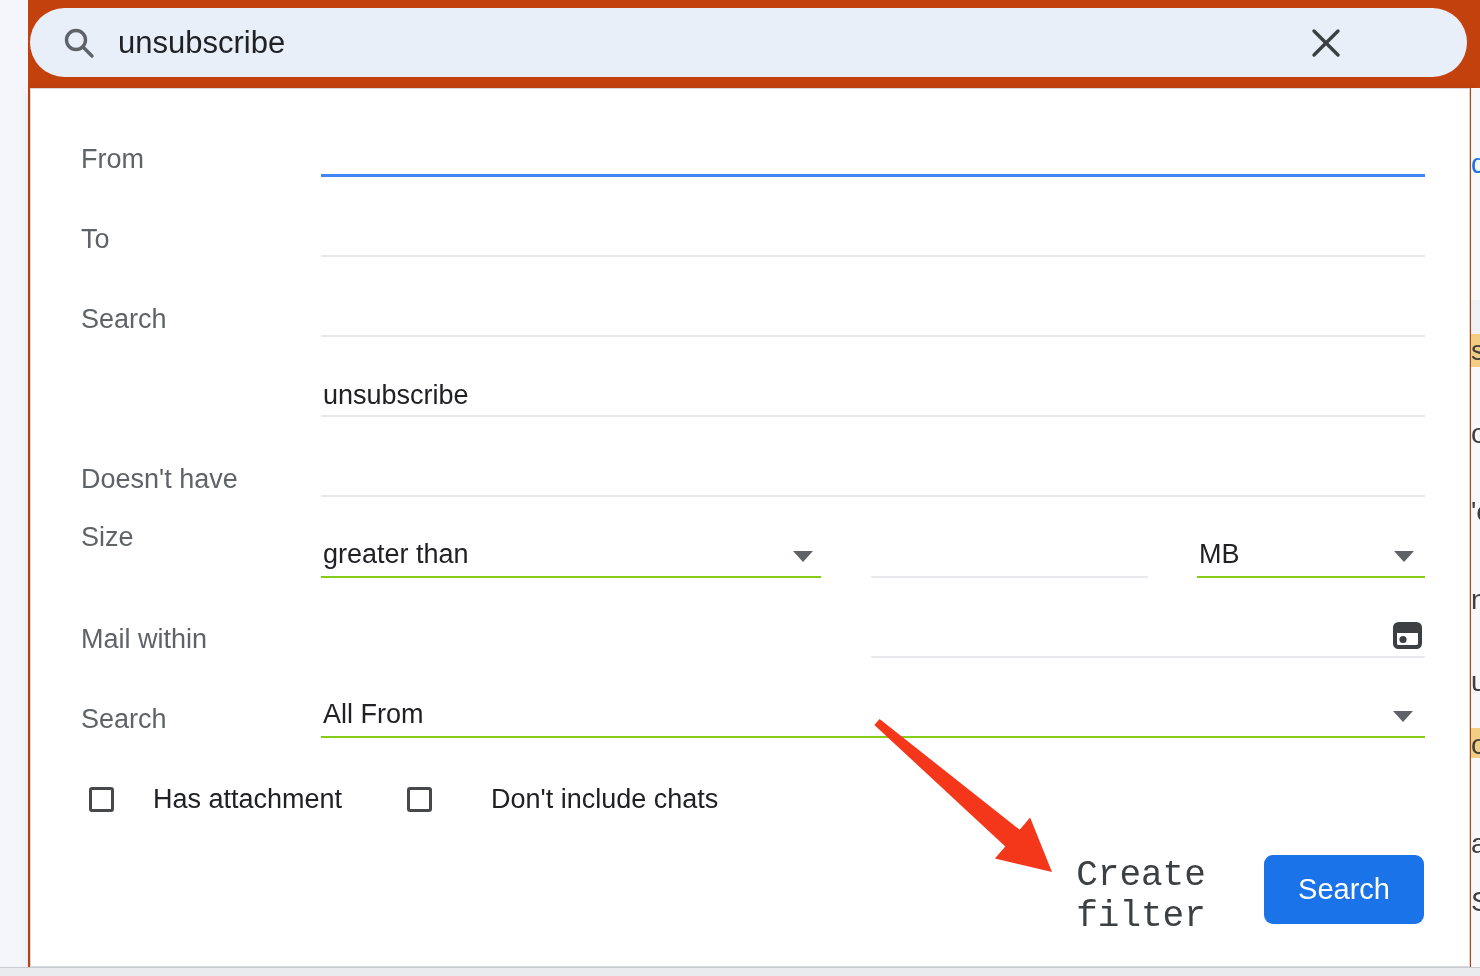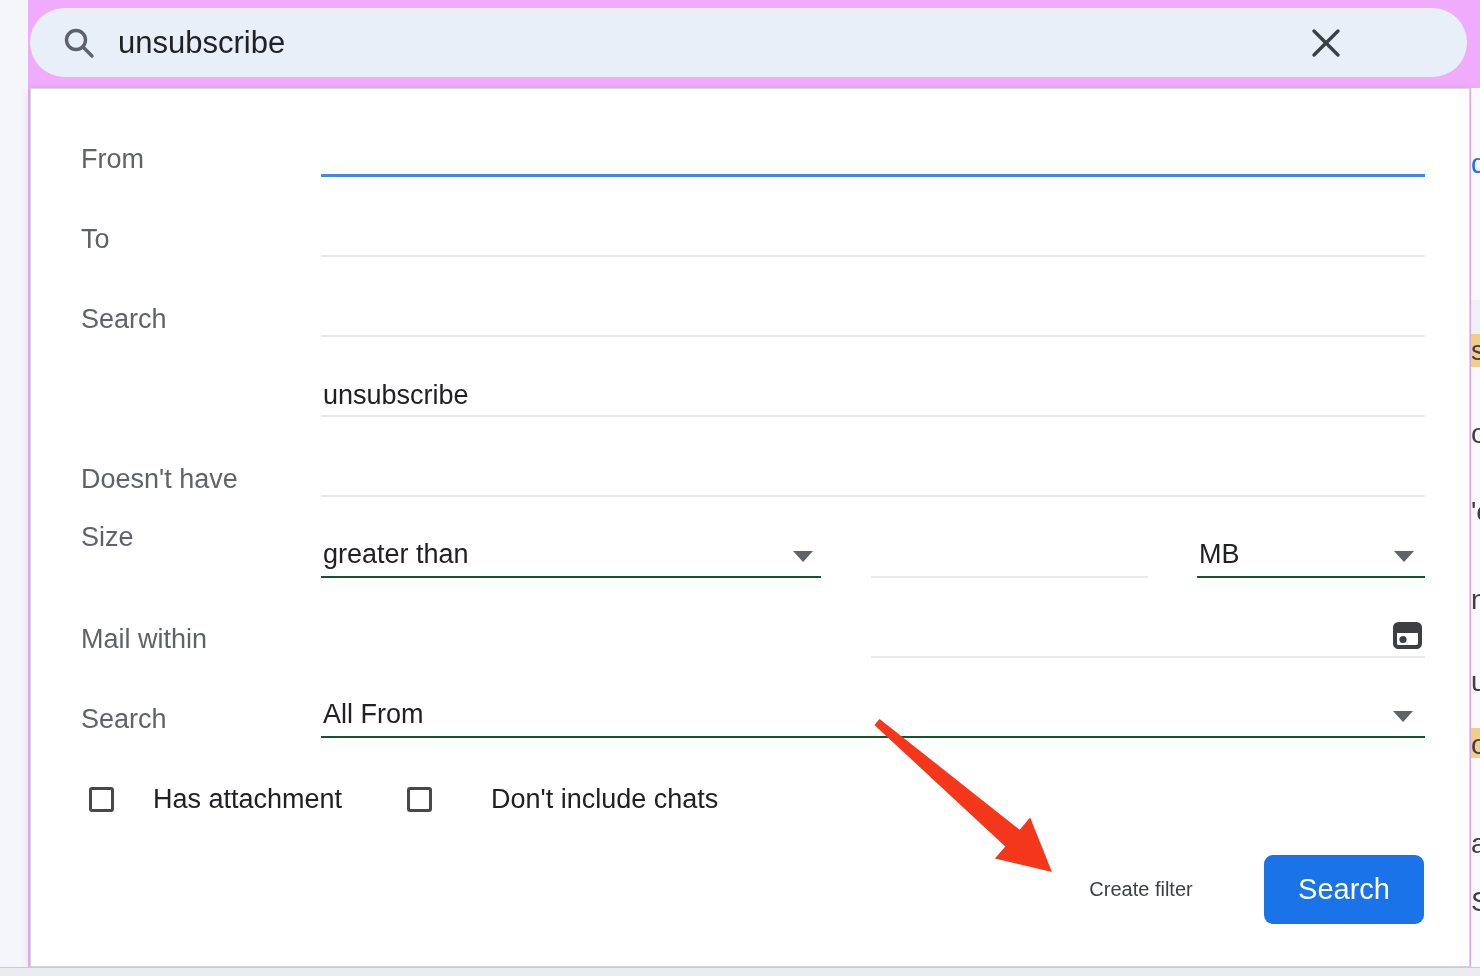--- a/index.html
+++ b/index.html
@@ -1,18 +1,18 @@
 <!DOCTYPE html>
 <html><head>
 <meta charset="utf-8">
 <style>
   * { margin:0; padding:0; box-sizing:border-box; }
   html,body { width:1480px; height:976px; overflow:hidden; background:#ffffff;
               font-family:"Liberation Sans", sans-serif; }
-  .page { position:relative; width:1480px; height:976px; background:#f0abfc; }
+  .page { position:relative; width:1480px; height:976px; background:#c2410c; }
 
   
   .left-strip  { position:absolute; left:0; top:0; width:28px; height:976px; background:#f4f6fb; }
   .bottom-strip{ position:absolute; left:0; top:967px; width:1480px; height:9px; background:#e9ebef; border-top:1px solid #c9cbcf; }
 
   
   .search-pill { position:absolute; left:30px; top:8px; width:1437px; height:69px;
                  background:#e9eff9; border-radius:35px; display:flex; align-items:center; }
   .search-pill .mag { width:34px; height:34px; margin-left:32px; flex:0 0 auto; }
   .search-pill input { flex:1; margin-left:22px; border:none; outline:none; background:transparent;
@@ -24,36 +24,36 @@
   .dialog { position:absolute; left:30px; top:88px; width:1440px; height:879px;
             background:#ffffff; border:1px solid #d4d7dc;
             box-shadow:0 2px 8px rgba(60,64,67,.18); }
   .flabel { position:absolute; left:50px; height:34px; line-height:34px;
             font-size:27px; color:#5f6368; white-space:nowrap; }
   .fieldbox { position:absolute; height:48px; border-bottom:2px solid #e7e9ec; }
   .fieldbox.focused { border-bottom:3px solid #4285f4; }
   .fieldbox input { width:100%; height:44px; border:none; outline:none; background:transparent;
             font-family:"Liberation Sans", sans-serif; font-size:27px; color:#202124; padding:0 2px;
             margin-top:4px; }
-  .ddbox { position:absolute; height:48px; border-bottom:2px solid #14532d; cursor:pointer; }
+  .ddbox { position:absolute; height:48px; border-bottom:2px solid #84cc16; cursor:pointer; }
   .ddbox .ddtext { position:absolute; left:2px; bottom:6px; font-size:27px; color:#202124; white-space:nowrap; }
   .tri { position:absolute; width:0; height:0; border-left:10px solid transparent;
          border-right:10px solid transparent; border-top:11px solid #5f6368; bottom:14px; }
 
   .calendar-ic { position:absolute; right:2px; bottom:6px; width:31px; height:31px; cursor:pointer; }
 
   
   .cb { position:absolute; width:25px; height:25px; border:3px solid #46484c; border-radius:3px;
         background:#fff; cursor:pointer; }
   .cblabel { position:absolute; height:34px; line-height:34px; font-size:27px; color:#202124; white-space:nowrap; }
 
   
   .create-filter-btn { position:absolute; left:990px; top:766px; width:240px; height:69px;
-        background:transparent; border:none; font-family:Liberation Sans, sans-serif;
-        font-size:20px; color:#3c4043; cursor:pointer; }
+        background:transparent; border:none; font-family:Liberation Mono, monospace;
+        font-size:36px; color:#3c4043; cursor:pointer; }
   .search-btn { position:absolute; left:1233px; top:766px; width:160px; height:69px;
         background:#1a73e8; border:none; border-radius:9px; color:#ffffff;
         font-family:"Liberation Sans", sans-serif; font-size:29px; cursor:pointer; }
 
   
   .bg-strip { position:absolute; left:1471px; top:88px; width:9px; height:879px;
               background:#f7f9fc; overflow:hidden; }
   .bg-strip .band   { position:absolute; left:0; width:9px; }
   .band.gray   { background:#edf0f4; }
   .band.yellow { background:#f0cf85; }

